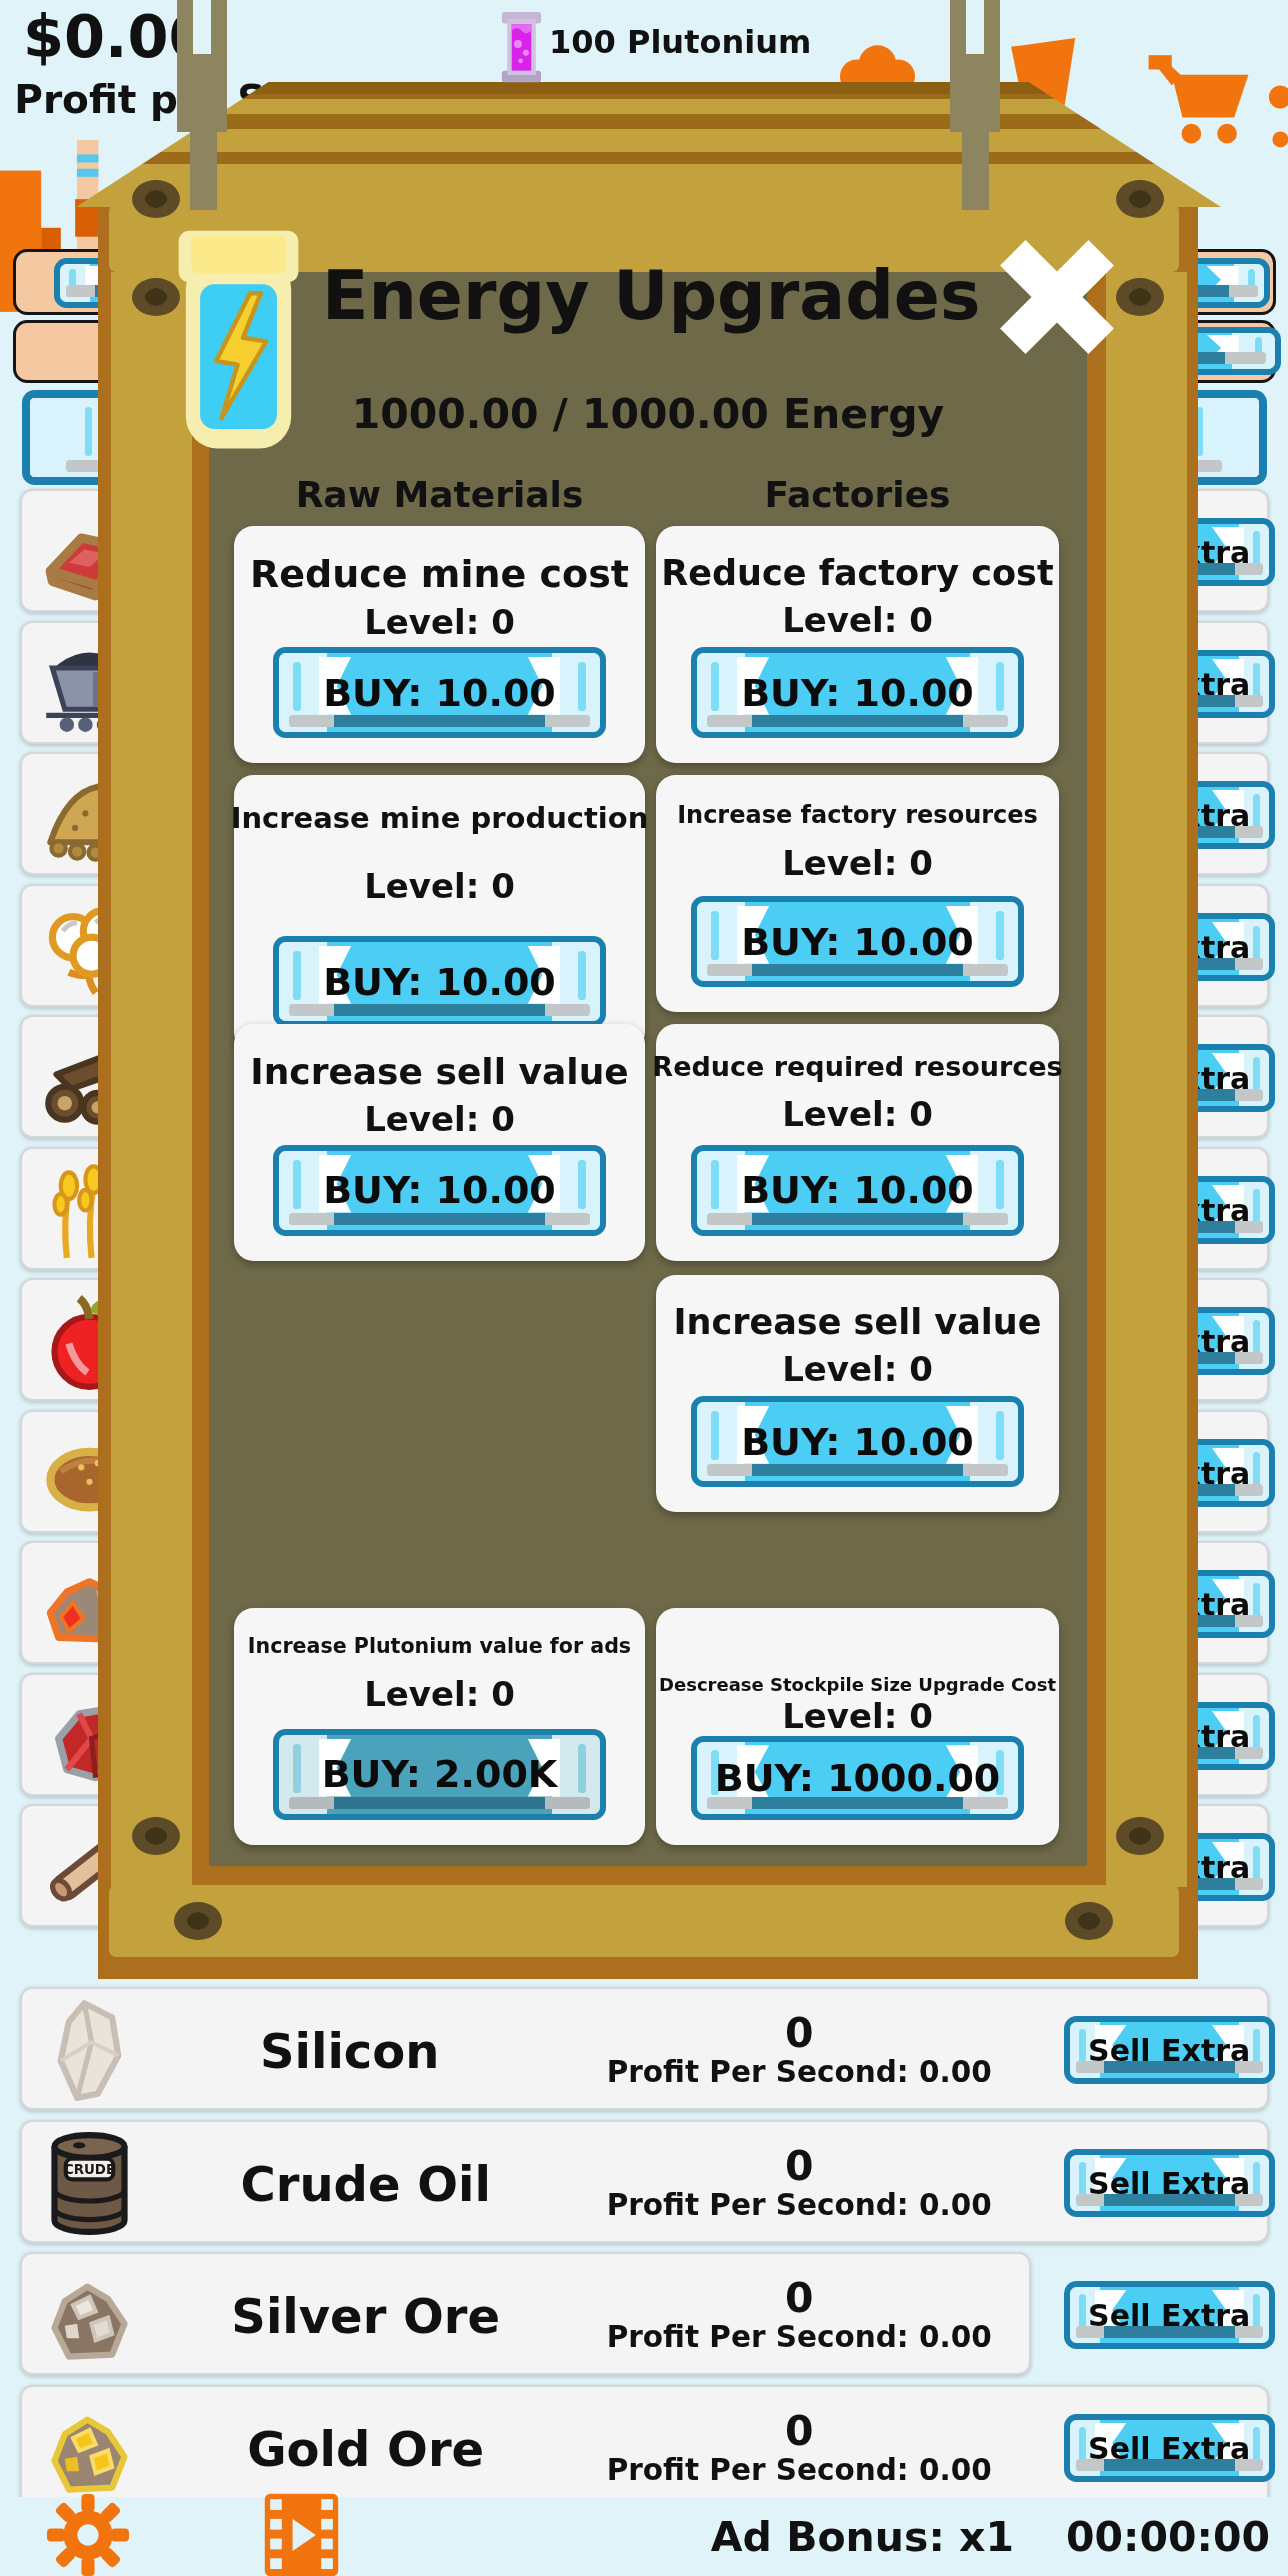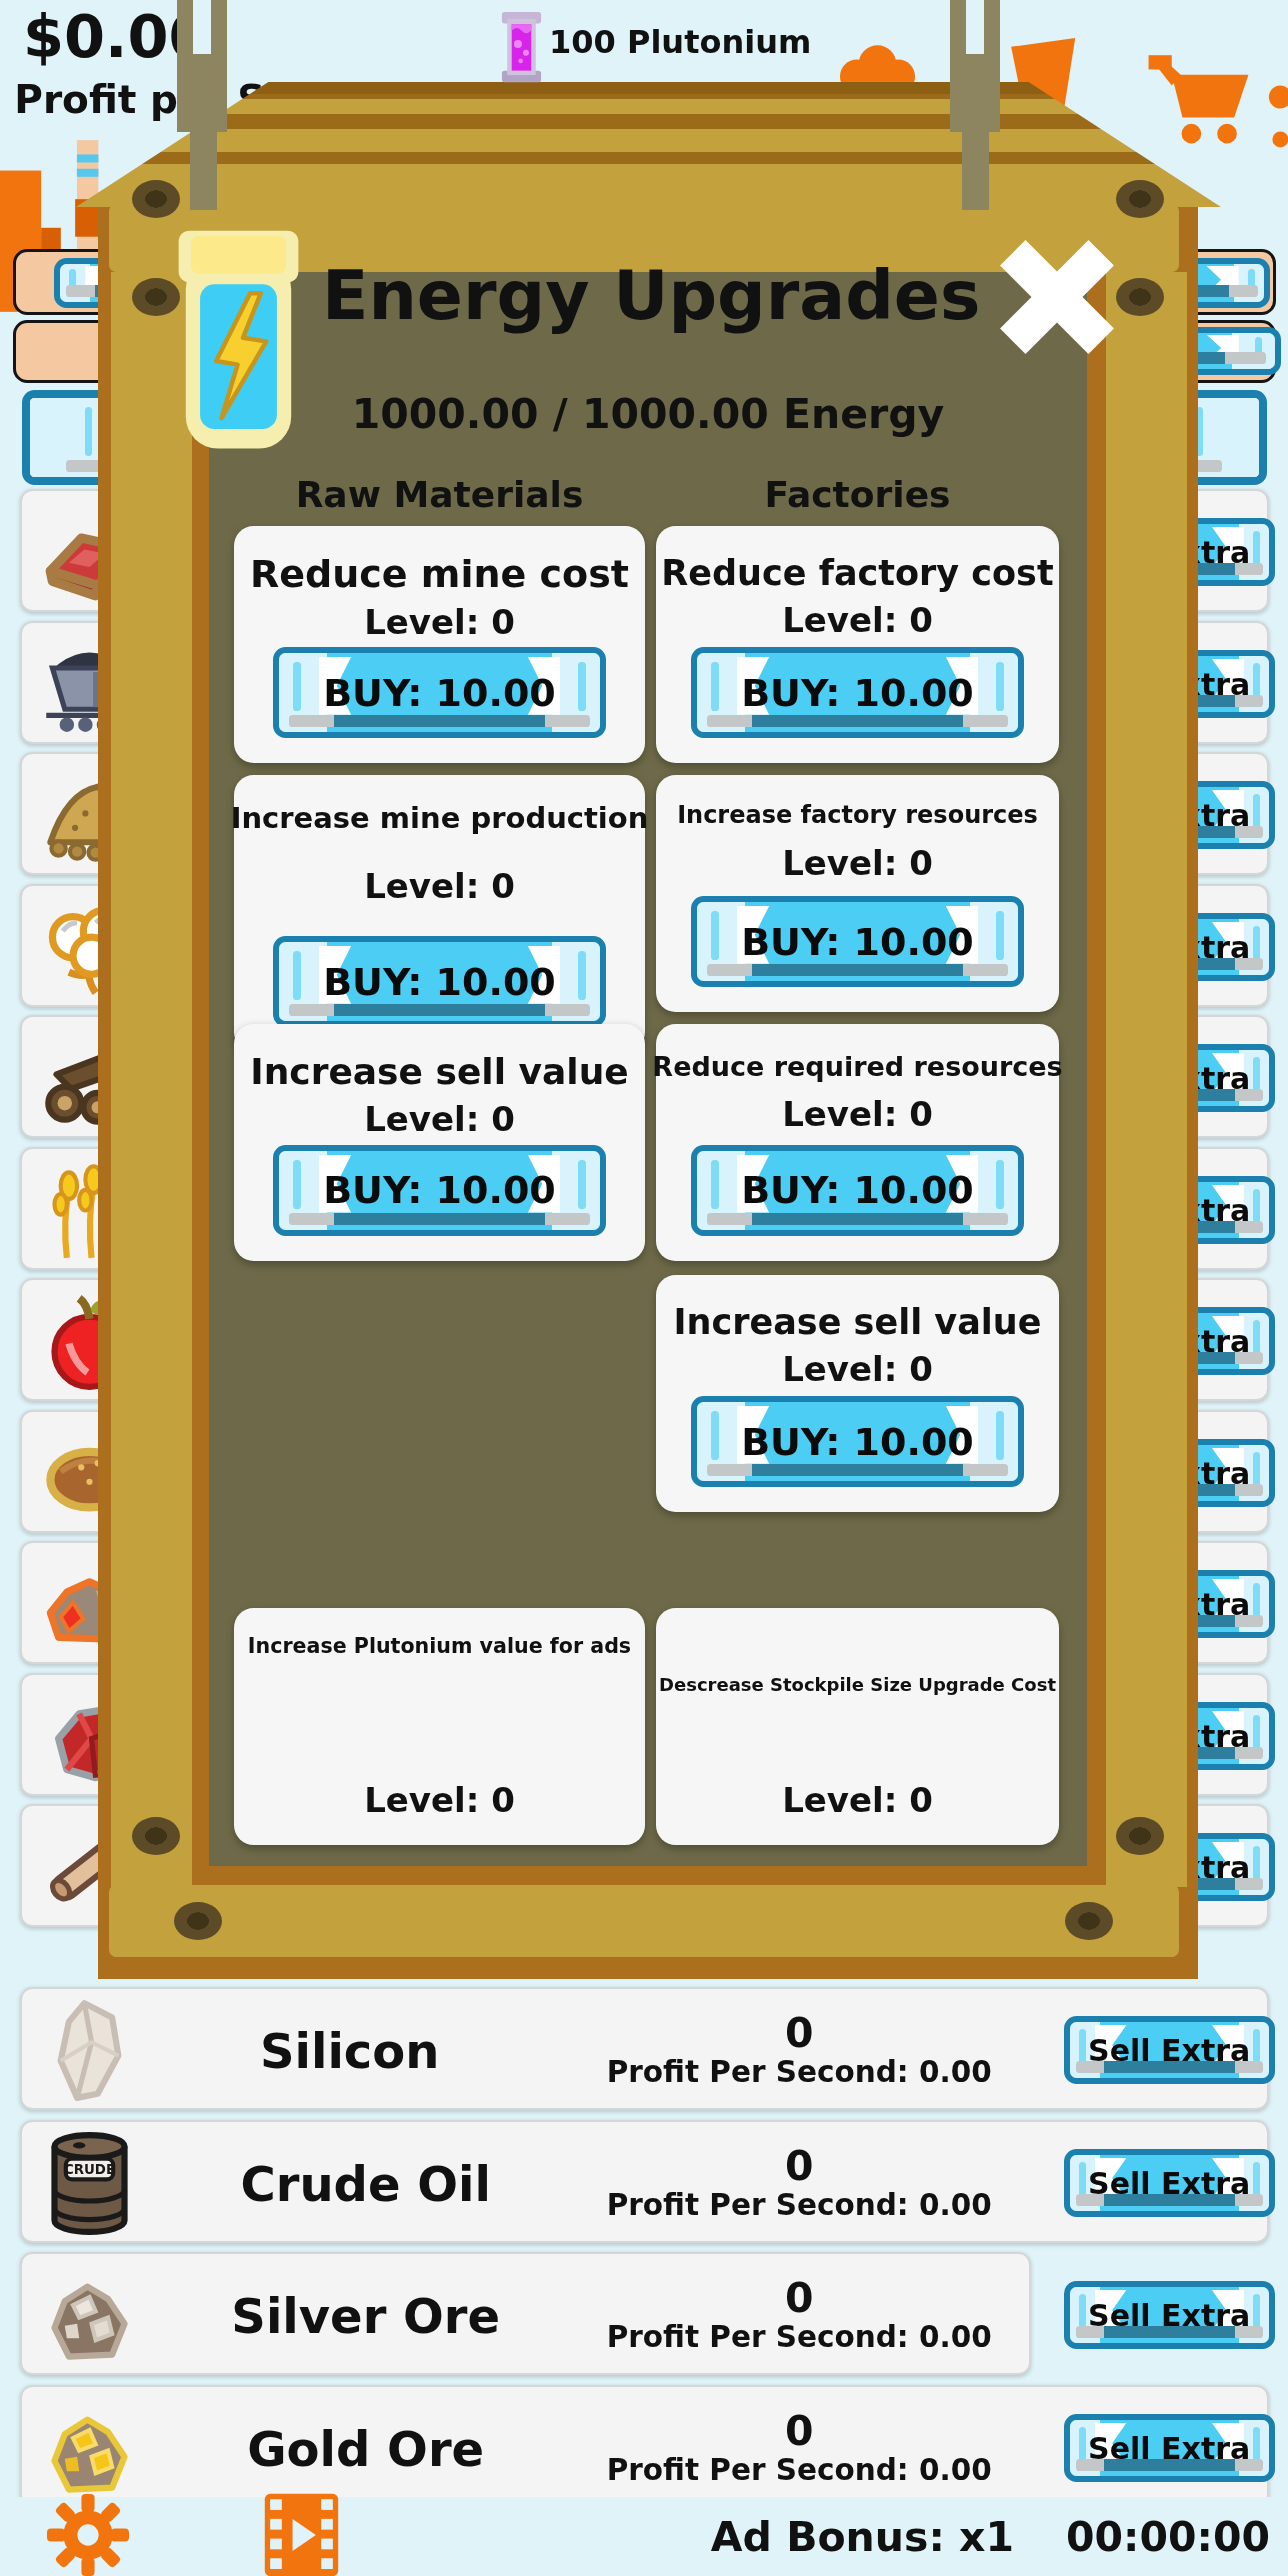--- a/index.html
+++ b/index.html
@@ -740,19 +740,39 @@
         <span class="vbar r"></span>
         <span class="ribbon l"></span>
         <span class="ribbon r"></span>
         <span class="bstrip"></span>
         <span class="blabel" style="font-size: 38px;">BUY: 10.00</span>
       </div>
     </div>
     <div class="card" style="left: 234px; top: 1608px; width: 411px; height: 237px;">
       <div class="ctitle" style="font-size: 20.6px;">Increase Plutonium value for ads</div>
       <div class="clevel">Level: 0</div>
+      <div class="banner muted" style="position: relative; width: 333px; height: 91px;">
+        <span class="cap l"></span>
+        <span class="cap r"></span>
+        <span class="vbar l"></span>
+        <span class="vbar r"></span>
+        <span class="ribbon l"></span>
+        <span class="ribbon r"></span>
+        <span class="bstrip"></span>
+        <span class="blabel" style="font-size: 38px;">BUY: 2.00K</span>
+      </div>
     </div>
     <div class="card" style="left: 656px; top: 1608px; width: 403px; height: 237px;">
       <div class="ctitle" style="font-size: 18px; margin-top: 40px;">Descrease Stockpile Size Upgrade Cost</div>
       <div class="clevel">Level: 0</div>
+      <div class="banner" style="position: relative; width: 333px; height: 91px;">
+        <span class="cap l"></span>
+        <span class="cap r"></span>
+        <span class="vbar l"></span>
+        <span class="vbar r"></span>
+        <span class="ribbon l"></span>
+        <span class="ribbon r"></span>
+        <span class="bstrip"></span>
+        <span class="blabel" style="font-size: 38px;">BUY: 1000.00</span>
+      </div>
     </div>
   </div>
 
 
 </body></html>

